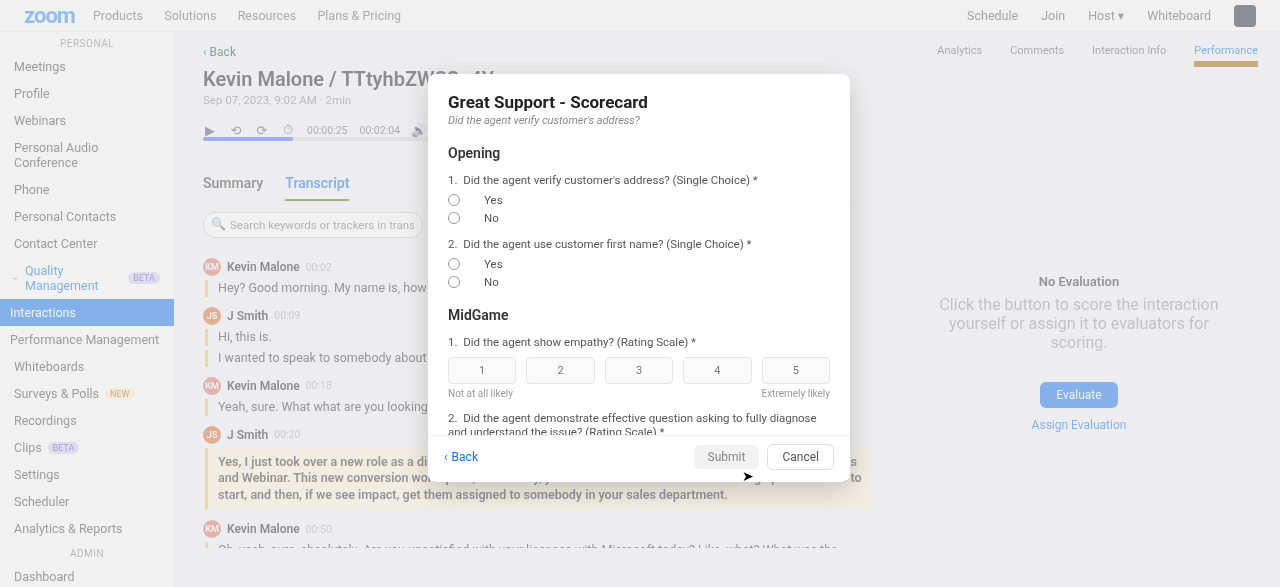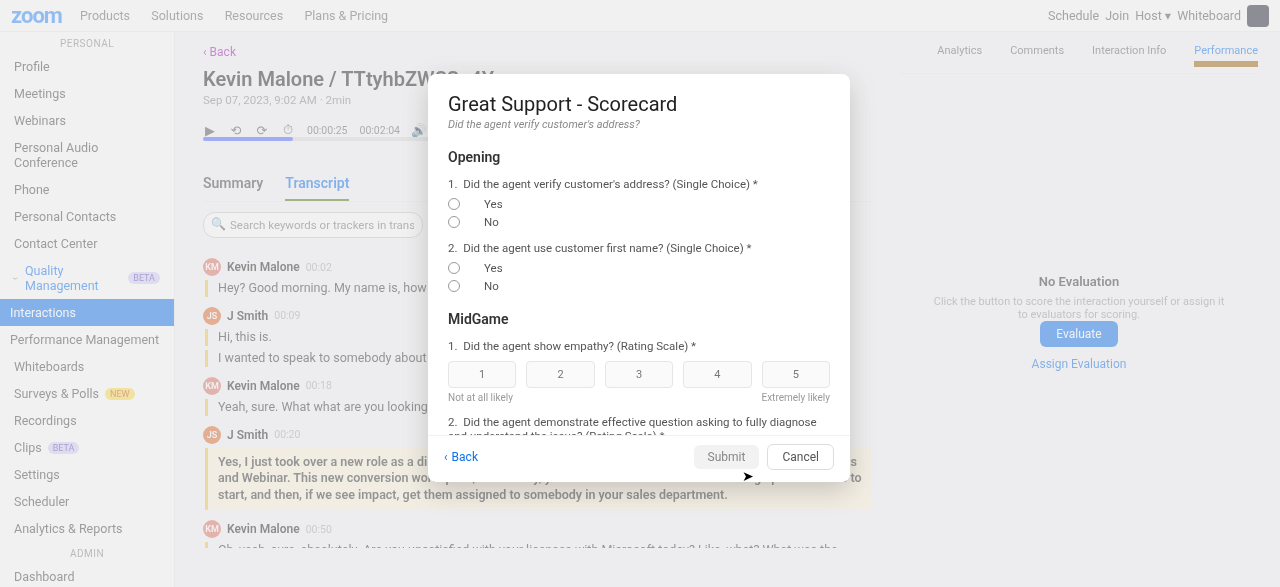--- a/index.html
+++ b/index.html
@@ -1,39 +1,39 @@
 <!DOCTYPE html>
 <html><head>
 <meta charset="utf-8">
 <style>
   * { box-sizing: border-box; margin: 0; padding: 0; font-family: -apple-system, BlinkMacSystemFont, "Segoe UI", Roboto, Arial, sans-serif; }
   body { width: 1280px; height: 587px; overflow: hidden; background: #f7f7f8; position: relative; color: #222; font-size: 13px; }
 
   
-  .topnav { height: 32px; display: flex; align-items: center; padding: 0 11px; background: #fff; border-bottom: 1px solid #eee; }
+  .topnav { height: 32px; display: flex; align-items: center; padding: 0 24px; background: #fff; border-bottom: 1px solid #eee; }
   .logo { color: #2D8CFF; font-weight: 700; font-size: 22px; letter-spacing: -1px; margin-right: 18px; }
   .topnav .nav-left a { color: #666; font-size: 12.5px; margin-right: 18px; text-decoration: none; }
-  .topnav .nav-right { margin-left: auto; display: flex; align-items: center; gap: 6px; }
+  .topnav .nav-right { margin-left: auto; display: flex; align-items: center; gap: 23px; }
   .topnav .nav-right a { color: #555; font-size: 12.5px; text-decoration: none; }
   .avatar-sq { width: 22px; height: 22px; border-radius: 4px; background: #223; }
 
   
   .wrap { display: flex; height: calc(587px - 32px); }
   .sidebar { width: 175px; background: #fff; border-right: 1px solid #eee; overflow-y: auto; font-size: 12.5px; color: #444; }
   .side-head { padding: 6px 10px 4px; font-size: 10px; letter-spacing: .5px; color: #888; text-align: center; }
   .side-item { padding: 6px 14px; cursor: pointer; display: flex; align-items: center; gap: 6px; }
   .side-item.sub { padding-left: 10px; text-align: right; }
   .side-item.active { background: #0e72ed; color: #fff; }
   .side-item.expandable::before { content: "›"; transform: rotate(90deg); font-size: 10px; color: #888; margin-right: 2px; }
   .badge { font-size: 9px; padding: 1px 5px; border-radius: 8px; background: #d9e8ff; color: #2a6; }
   .badge.beta { background: #d5d0f5; color: #5b4bbf; }
-  .badge.new { background: #fde047; color: #d0552a; }
+  .badge.new { background: #fef9c3; color: #d0552a; }
 
   .main { flex: 1; padding: 12px 28px 0 28px; overflow: hidden; position: relative; }
-  .back-link { color: #a21caf; font-size: 12px; cursor: pointer; }
+  .back-link { color: #14532d; font-size: 12px; cursor: pointer; }
   h1.page-title { font-size: 20px; font-weight: 600; margin-top: 8px; }
   .meta { color: #888; font-size: 11.5px; margin-top: 2px; }
 
   .player { display: flex; align-items: center; gap: 12px; margin-top: 16px; }
   .pbtn { width: 14px; height: 14px; display: inline-flex; align-items: center; justify-content: center; color: #555; cursor: pointer; }
   .ptime { font-size: 10.5px; color: #666; }
   .seek { flex: 1; height: 4px; background: #ddd; border-radius: 2px; position: relative; max-width: 560px; }
   .seek .fill { position: absolute; left: 0; top: 0; bottom: 0; width: 16%; background: #4a6bff; border-radius: 2px; }
 
   .tabs { display: flex; gap: 22px; margin-top: 28px; border-bottom: 1px solid #eee; }
@@ -55,29 +55,29 @@
   .line { margin: 4px 0 0 2px; padding-left: 10px; border-left: 3px solid #f2c94c; font-size: 12.5px; color: #333; line-height: 1.35; }
   .line.hl { background: #fff6dd; padding: 6px 8px 6px 10px; font-weight: 600; color: #5a4; color:#333; }
 
   
   .rightcol { width: 380px; padding: 12px 22px 0 0; }
   .rtabs { display: flex; gap: 28px; justify-content: flex-end; font-size: 11px; color: #666; border-bottom: 1px solid #eee; padding-bottom: 6px; }
   .rtabs span { cursor: pointer; padding-bottom: 4px; }
   .rtabs span.active { color: #0e72ed; border-bottom: 6px solid #a16207; }
   .eval-box { text-align: center; margin-top: 200px; font-size: 12px; color: #666; }
   .eval-box h4 { font-size: 13px; color: #333; font-weight: 600; margin-bottom: 6px; }
-  .eval-box p { font-size: 11px; color: #999; max-width: 300px; margin: 0 auto 0; }
+  .eval-box p { font-size: 16px; color: #999; max-width: 300px; margin: 0 auto 30px; }
   .btn-primary { background: #0e72ed; color: #fff; border: none; padding: 6px 16px; border-radius: 6px; font-size: 12px; cursor: pointer; }
   .link { color: #0e72ed; font-size: 12px; cursor: pointer; display: inline-block; margin-top: 10px; }
 
   
   .dim { position: absolute; inset: 0; background: rgba(230,230,232,0.55); }
   .modal { position: absolute; left: 428px; top: 74px; width: 422px; height: 408px; background: #fff; border-radius: 8px; box-shadow: 0 8px 28px rgba(0,0,0,.18); display: flex; flex-direction: column; }
   .modal-body { padding: 18px 20px 8px; overflow: hidden; flex: 1; }
-  .modal h2 { font-size: 20px; font-weight: 400; }
+  .modal h2 { font-size: 17px; font-weight: 700; }
   .modal .sub { font-size: 11px; color: #888; margin-top: 2px; font-style: italic; }
   .section-h { font-size: 14px; font-weight: 600; margin-top: 18px; color: #333; }
   .qnum { font-size: 11.5px; color: #555; margin-top: 12px; }
   .qtext { font-size: 11.5px; color: #555; }
   .opts { margin-top: 6px; }
   .opt { display: flex; align-items: center; gap: 24px; font-size: 11.5px; color: #555; margin: 4px 0; }
   .radio { width: 12px; height: 12px; border: 1.4px solid #999; border-radius: 50%; display: inline-block; }
   .scale { display: flex; gap: 10px; margin-top: 8px; }
   .scale .cell { flex: 1; text-align: center; padding: 6px 0; border: 1px solid #e6e6e6; border-radius: 4px; font-size: 11px; color: #777; background: #fafafa; cursor: pointer; }
   .scale-lab { display: flex; justify-content: space-between; font-size: 10px; color: #999; margin-top: 4px; }
@@ -106,22 +106,22 @@
     <a><span>Host</span> <span>▾</span></a>
     <a>Whiteboard</a>
     <span class="avatar-sq"></span>
   </div>
 </div>
 
 <div class="wrap">
 
   <div class="sidebar">
     <div class="side-head">PERSONAL</div>
+    <div class="side-item">Meetings</div>
     <div class="side-item">Profile</div>
-    <div class="side-item">Meetings</div>
     <div class="side-item">Webinars</div>
     <div class="side-item">Personal Audio Conference</div>
     <div class="side-item">Phone</div>
     <div class="side-item">Personal Contacts</div>
     <div class="side-item">Contact Center</div>
     <div class="side-item expandable" style="color:#0e72ed;">
       <span>Quality Management</span>
       <span class="badge beta">BETA</span>
     </div>
     <div class="side-item sub active">Interactions</div>

